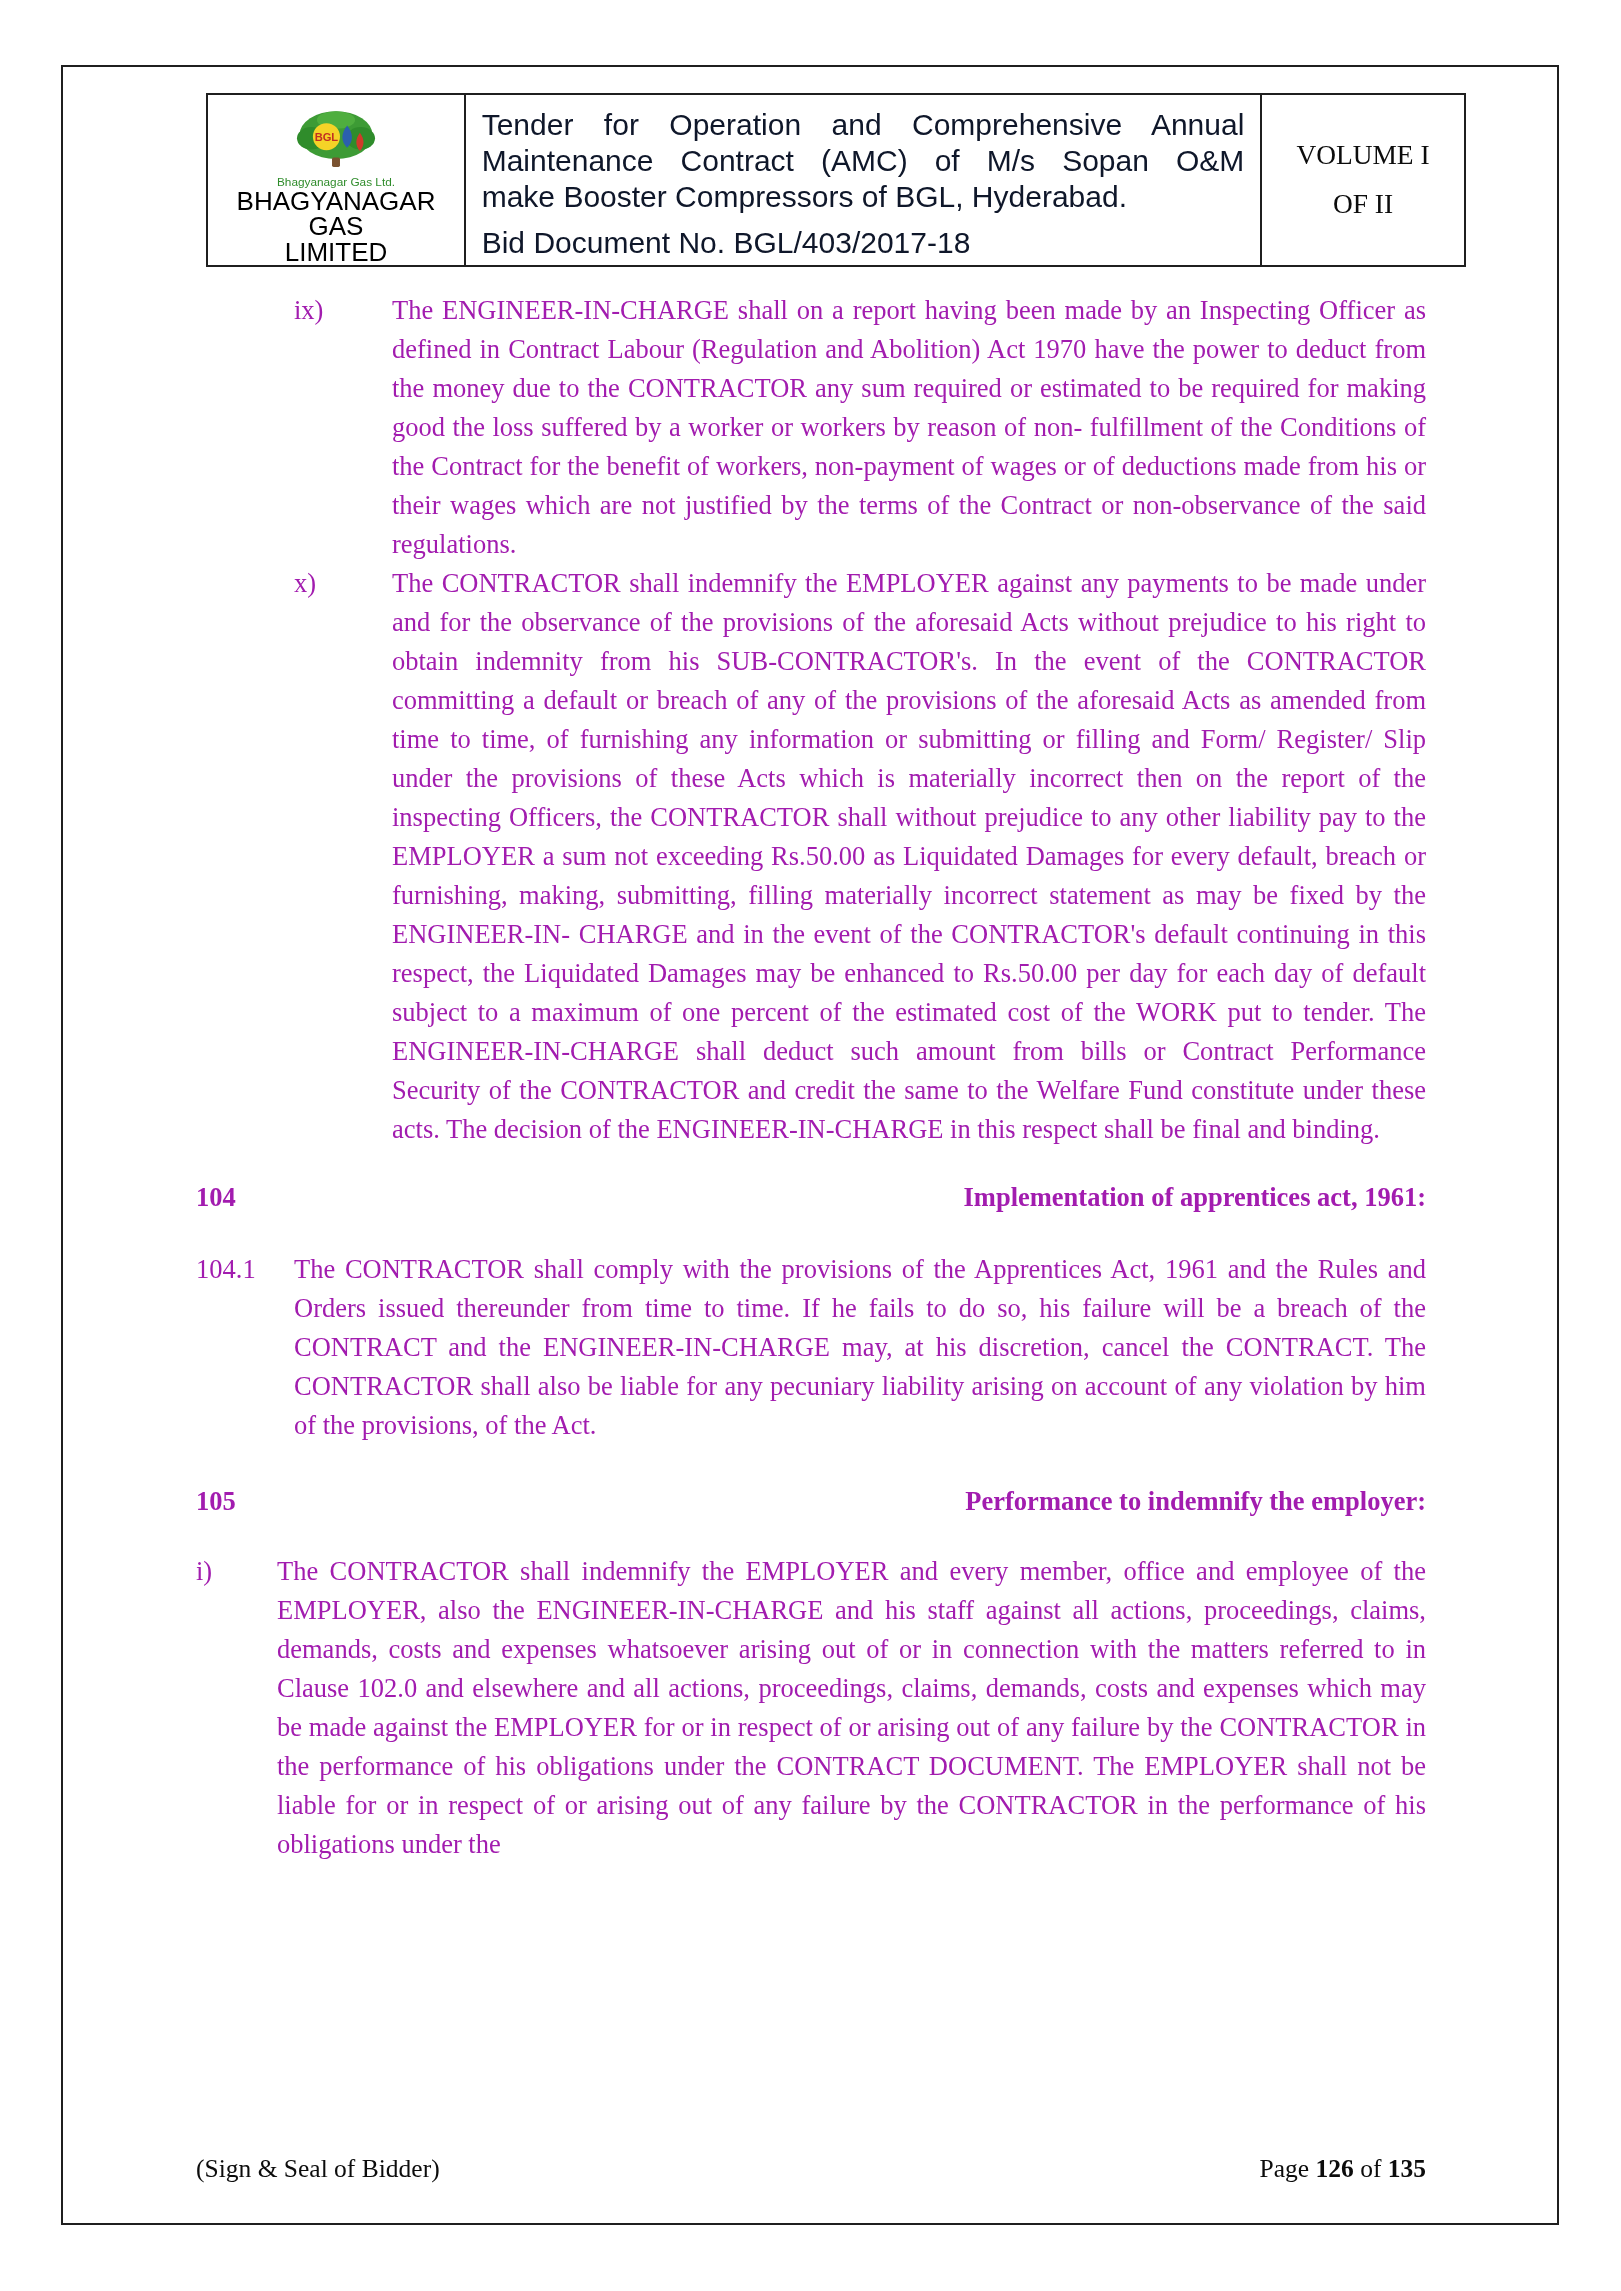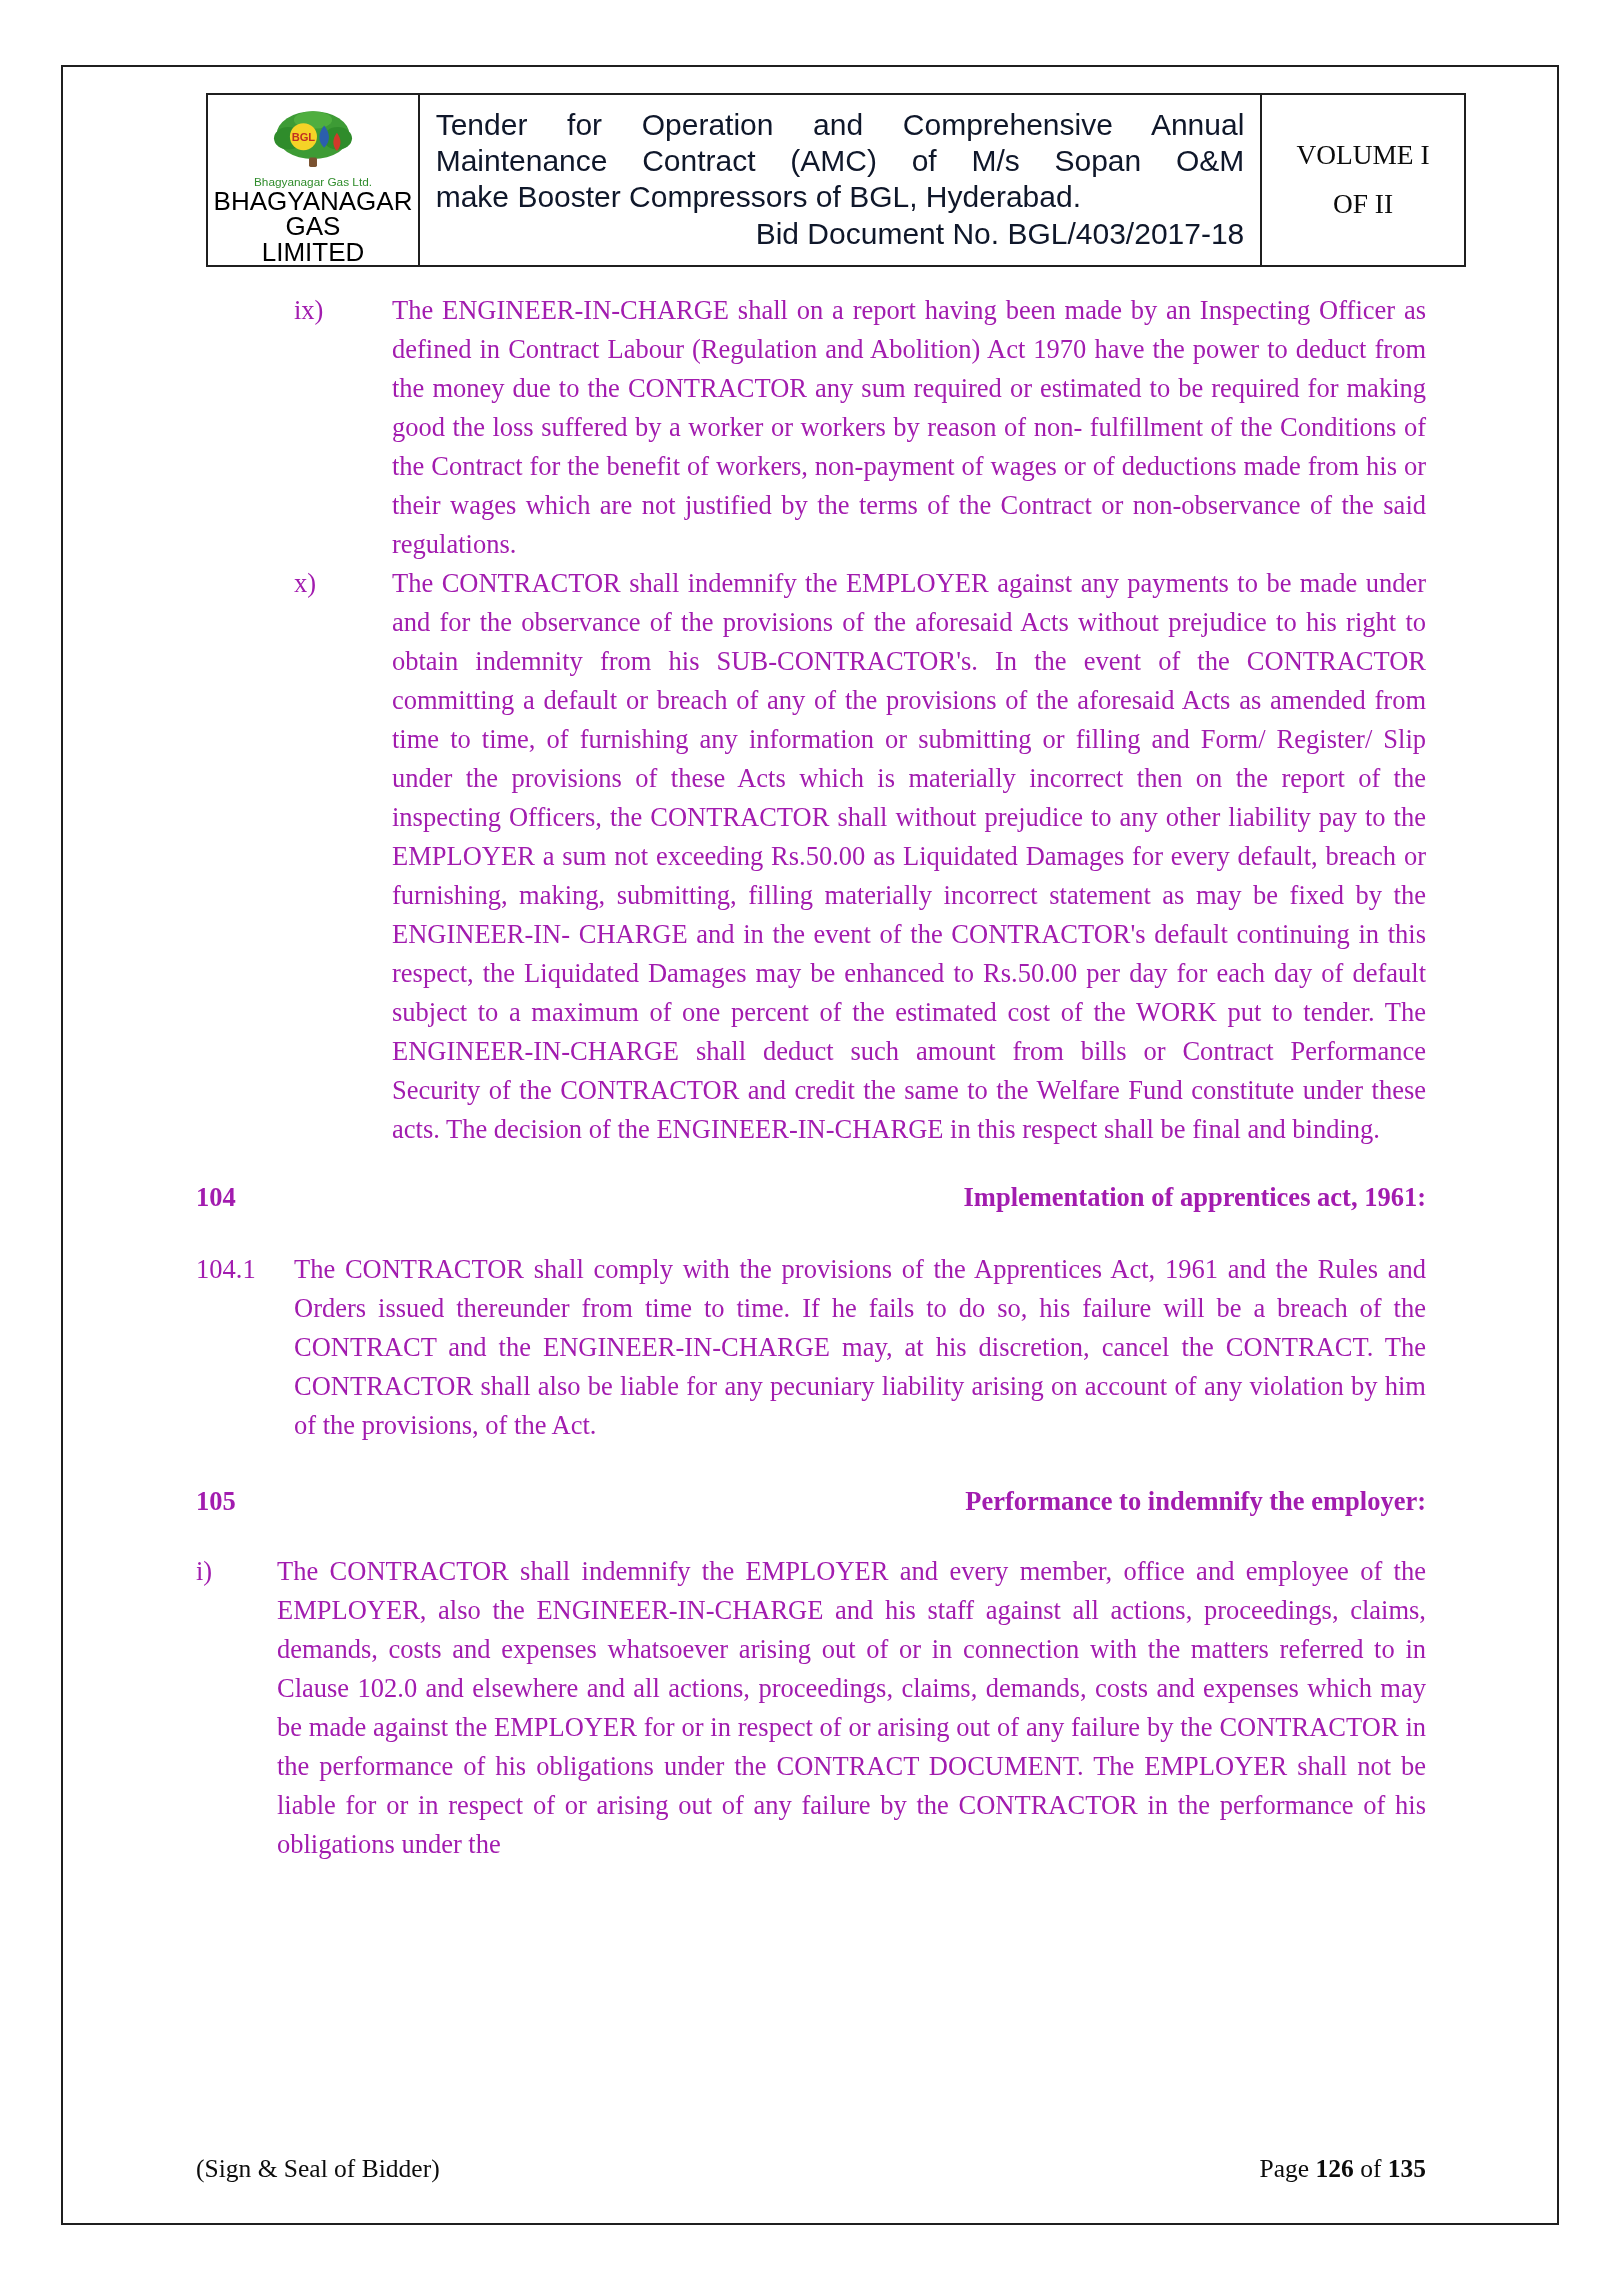--- a/index.html
+++ b/index.html
@@ -23,21 +23,21 @@
   .hdr {
     position: absolute;
     left: 206px; top: 93px;
     width: 1260px; height: 174px;
     border: 2px solid #1f1f1f;
     display: flex;
     background: #ffffff;
   }
   .cell { height: 100%; }
   .logo-cell {
-    width: 212px;
+    width: 258px;
     border-right: 2px solid #1f1f1f;
     display: flex; flex-direction: column;
     align-items: center; justify-content: flex-start;
     padding-top: 13px;
     text-align: center;
   }
   .logo-caption {
     font-family: "Liberation Sans", sans-serif;
     font-size: 11.8px;
     color: #2f8c2b;
@@ -53,21 +53,21 @@
     flex: 1;
     border-right: 2px solid #1f1f1f;
     padding: 11.8px 15.7px 0 15.7px;
     font-family: "Liberation Sans", sans-serif;
     font-size: 30px;
     line-height: 36px;
     color: #0f172a;
   }
   .t-line { text-align: left; }
   .t-line.j { text-align: justify; text-align-last: justify; }
-  .t-line.bid { text-align: right; margin-top: 1px; }
+  .t-line.bid { text-align: left; margin-top: 10px; }
   .vol-cell {
     width: 202px;
     display: flex; flex-direction: column;
     align-items: center; justify-content: center;
     font-family: "Liberation Serif", serif;
     font-size: 27.4px;
     line-height: 33px;
     color: #0c0c0c;
     gap: 16px;
   }

